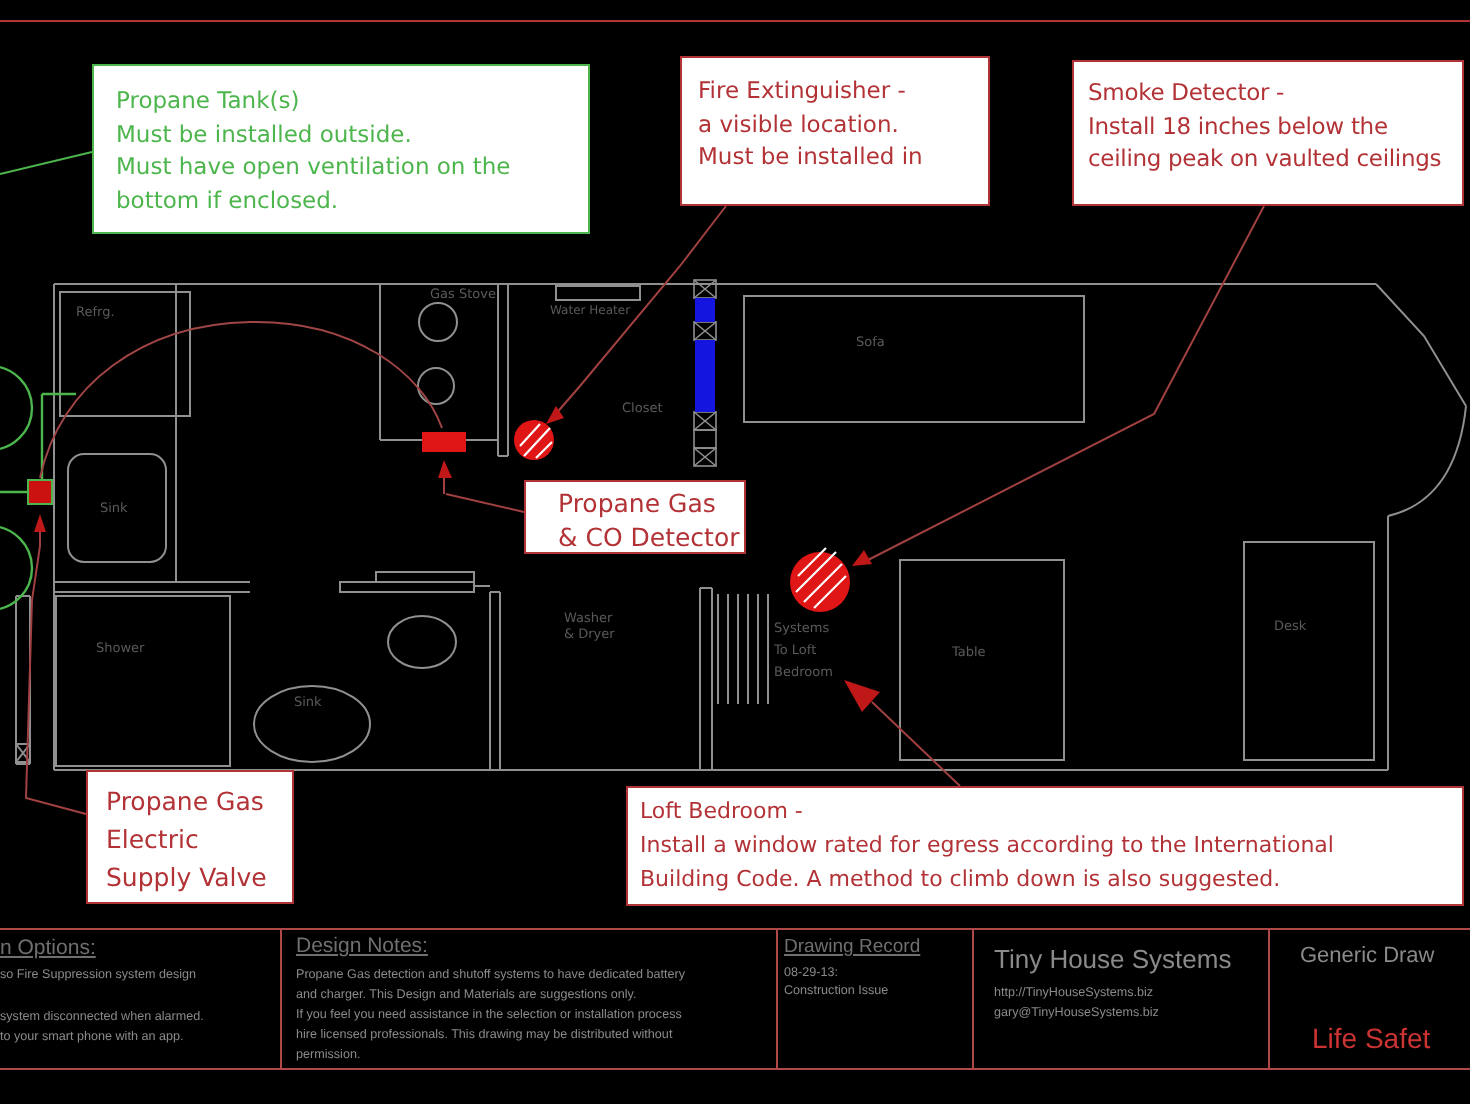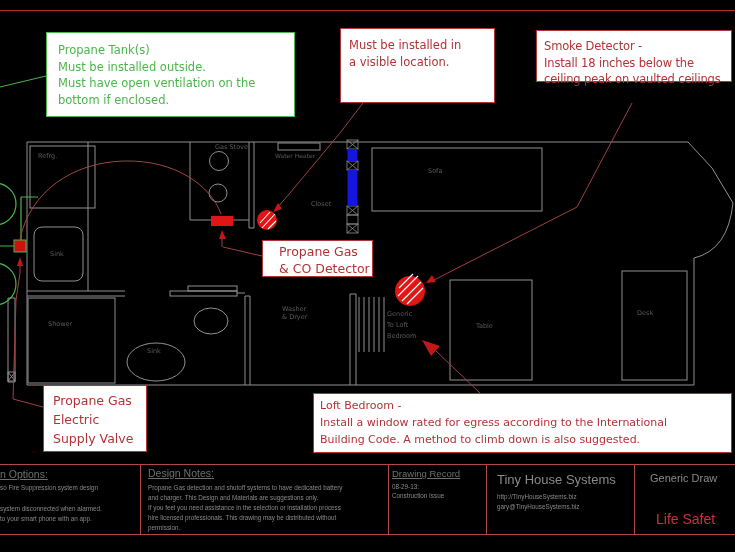--- a/index.html
+++ b/index.html
@@ -142,25 +142,26 @@
   </svg>
 
   <div class="callout green-box" style="left:46px;top:32px;width:249px;height:85px;padding:9px 0 0 11px;">
     <div class="c-line">Propane Tank(s)</div>
     <div class="c-line">Must be installed outside.</div>
     <div class="c-line">Must have open ventilation on the</div>
     <div class="c-line">bottom if enclosed.</div>
   </div>
 
   <div class="callout red-box" style="left:340px;top:28px;width:155px;height:75px;padding:8px 0 0 8px;">
+    <div class="c-line">Fire Extinguisher -</div>
+    <div class="c-line">a visible location.</div>
     <div class="c-line">Must be installed in</div>
-    <div class="c-line">a visible location.</div>
-  </div>
-
-  <div class="callout red-box" style="left:536px;top:30px;width:196px;height:52px;padding:7px 11px 0 7px;">
+  </div>
+
+  <div class="callout red-box" style="left:536px;top:30px;width:196px;height:73px;padding:7px 11px 0 7px;">
     <div class="c-line tight">Smoke Detector -</div>
     <div class="c-line tight">Install 18 inches below the</div>
     <div class="c-line tight">ceiling peak on vaulted ceilings</div>
   </div>
 
   <div class="callout red-box" style="left:262px;top:240px;width:111px;height:37px;padding:2px 0 0 16px;">
     <div class="c-line-lg">Propane Gas</div>
     <div class="c-line-lg">&amp; CO Detector</div>
   </div>
 
@@ -180,21 +181,21 @@
   <div class="plabel" style="left:50px;top:250px;">Sink</div>
   <div class="plabel" style="left:215px;top:143px;">Gas Stove</div>
   <div class="plabel" style="left:275px;top:152px;font-size:6px;">Water Heater</div>
   <div class="plabel" style="left:311px;top:200px;">Closet</div>
   <div class="plabel" style="left:428px;top:167px;">Sofa</div>
   <div class="plabel" style="left:282px;top:305px;">
     <div>Washer</div>
     <div>&amp; Dryer</div>
   </div>
   <div class="plabel" style="left:387px;top:309px;line-height:11px;">
-    <div>Generic</div>
+    <div>Systems</div>
     <div>To Loft</div>
     <div>Bedroom</div>
   </div>
   <div class="plabel" style="left:48px;top:320px;">Shower</div>
   <div class="plabel" style="left:147px;top:347px;">Sink</div>
   <div class="plabel" style="left:476px;top:322px;">Table</div>
   <div class="plabel" style="left:637px;top:309px;">Desk</div>
 
   <div class="tb-line" style="left:0;top:464px;width:735px;height:1px;"></div>
   <div class="tb-line" style="left:0;top:534px;width:735px;height:1px;"></div>

